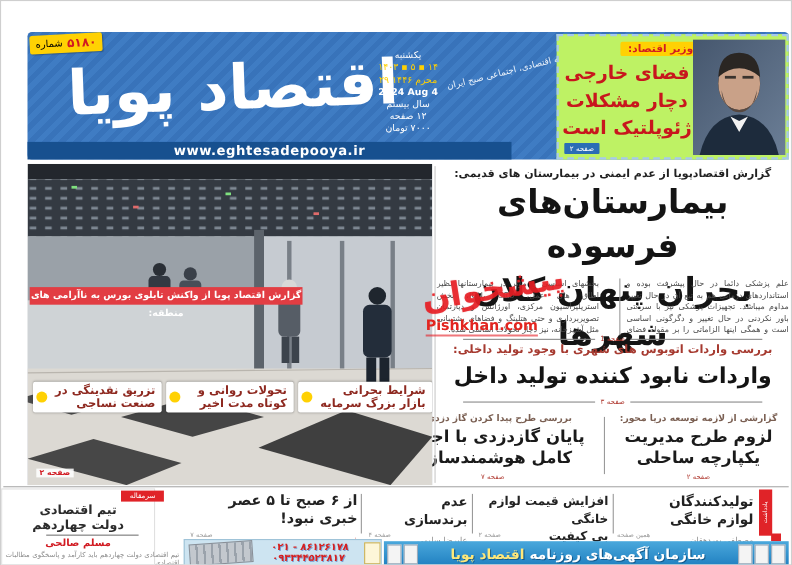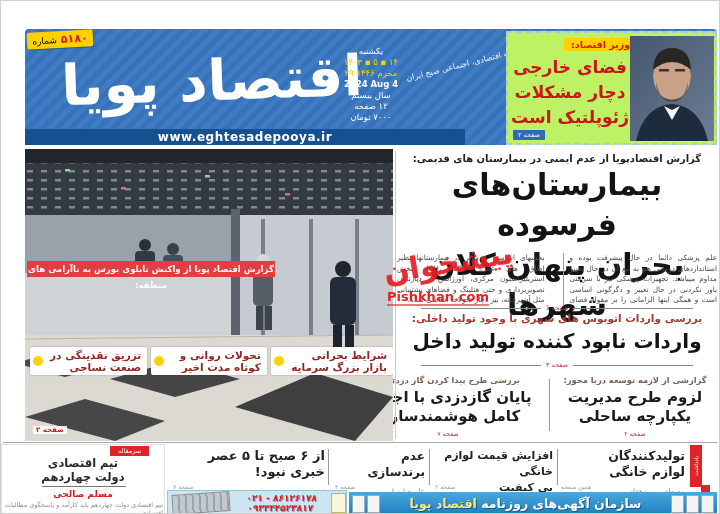--- a/index.html
+++ b/index.html
@@ -65,21 +65,21 @@
   .hrule{height:1px;background:#9a9a9a;}
   
   .bcol .h{font-weight:bold;color:#222;text-align:right;line-height:16px;}
   .bcol .a{font-size:7.5px;color:#8a8a8a;text-align:right;margin-top:7px;}
   .bbadge{font-size:6px;color:#9a9a9a;}
   .note-strip{left:689px;top:444px;width:12px;height:42px;background:#e02328;color:#fff;
     display:flex;align-items:center;justify-content:center;}
   .note-strip span{writing-mode:vertical-rl;transform:rotate(180deg);font-size:5.5px;}
   .redsq{left:700px;top:484px;width:9px;height:7px;background:#e02328;}
   
-  .editorial{left:0;top:443px;width:164px;height:71px;background:#fff;border:1px solid #e0e0e0;box-sizing:border-box;}
+  .editorial{left:0;top:443px;width:140px;height:71px;background:#fff;border:1px solid #e0e0e0;box-sizing:border-box;}
   .ed-badge{left:108px;top:1px;background:#e02328;color:#fff;font-size:6.5px;padding:1px 8px;}
   .ed-title{left:0;top:11px;width:100%;text-align:center;font-weight:bold;font-size:11.5px;
     color:#2b2b2b;line-height:14px;}
   .ed-rule{left:40px;top:41px;width:84px;border-top:1px solid #777;}
   .ed-author{left:0;top:44px;width:100%;text-align:center;color:#d11a21;font-weight:bold;font-size:9px;}
   .ed-body{left:3px;top:56px;width:158px;font-size:6.3px;color:#8a8a8a;text-align:justify;line-height:7.5px;}
   
   .adban{left:166px;top:489px;width:180px;height:25px;background:#cde4f1;border:1px solid #9fc3d8;
     box-sizing:border-box;display:flex;align-items:center;direction:ltr;overflow:hidden;}
   .kbd{width:56px;height:18px;margin:0 4px;transform:rotate(-4deg);border:1px solid #8a9098;

